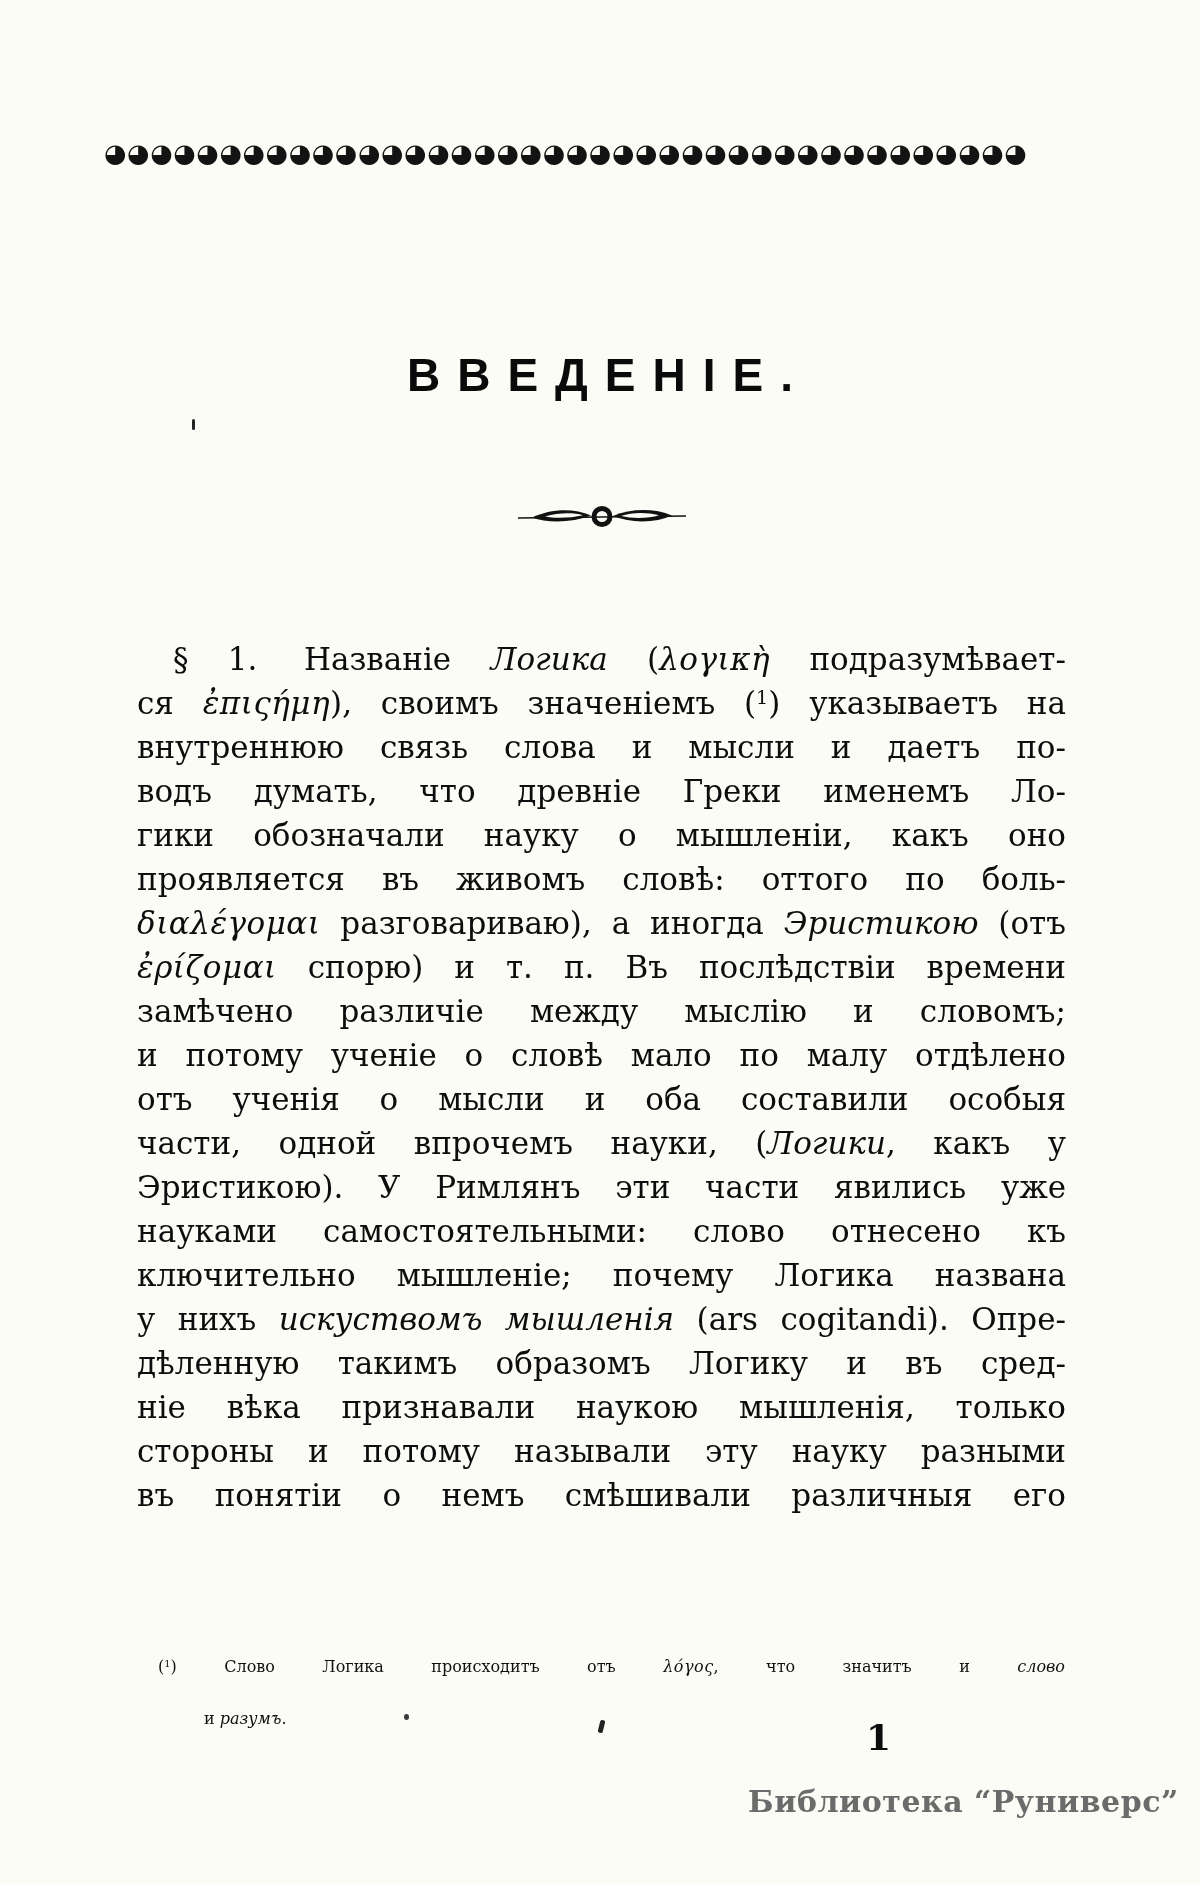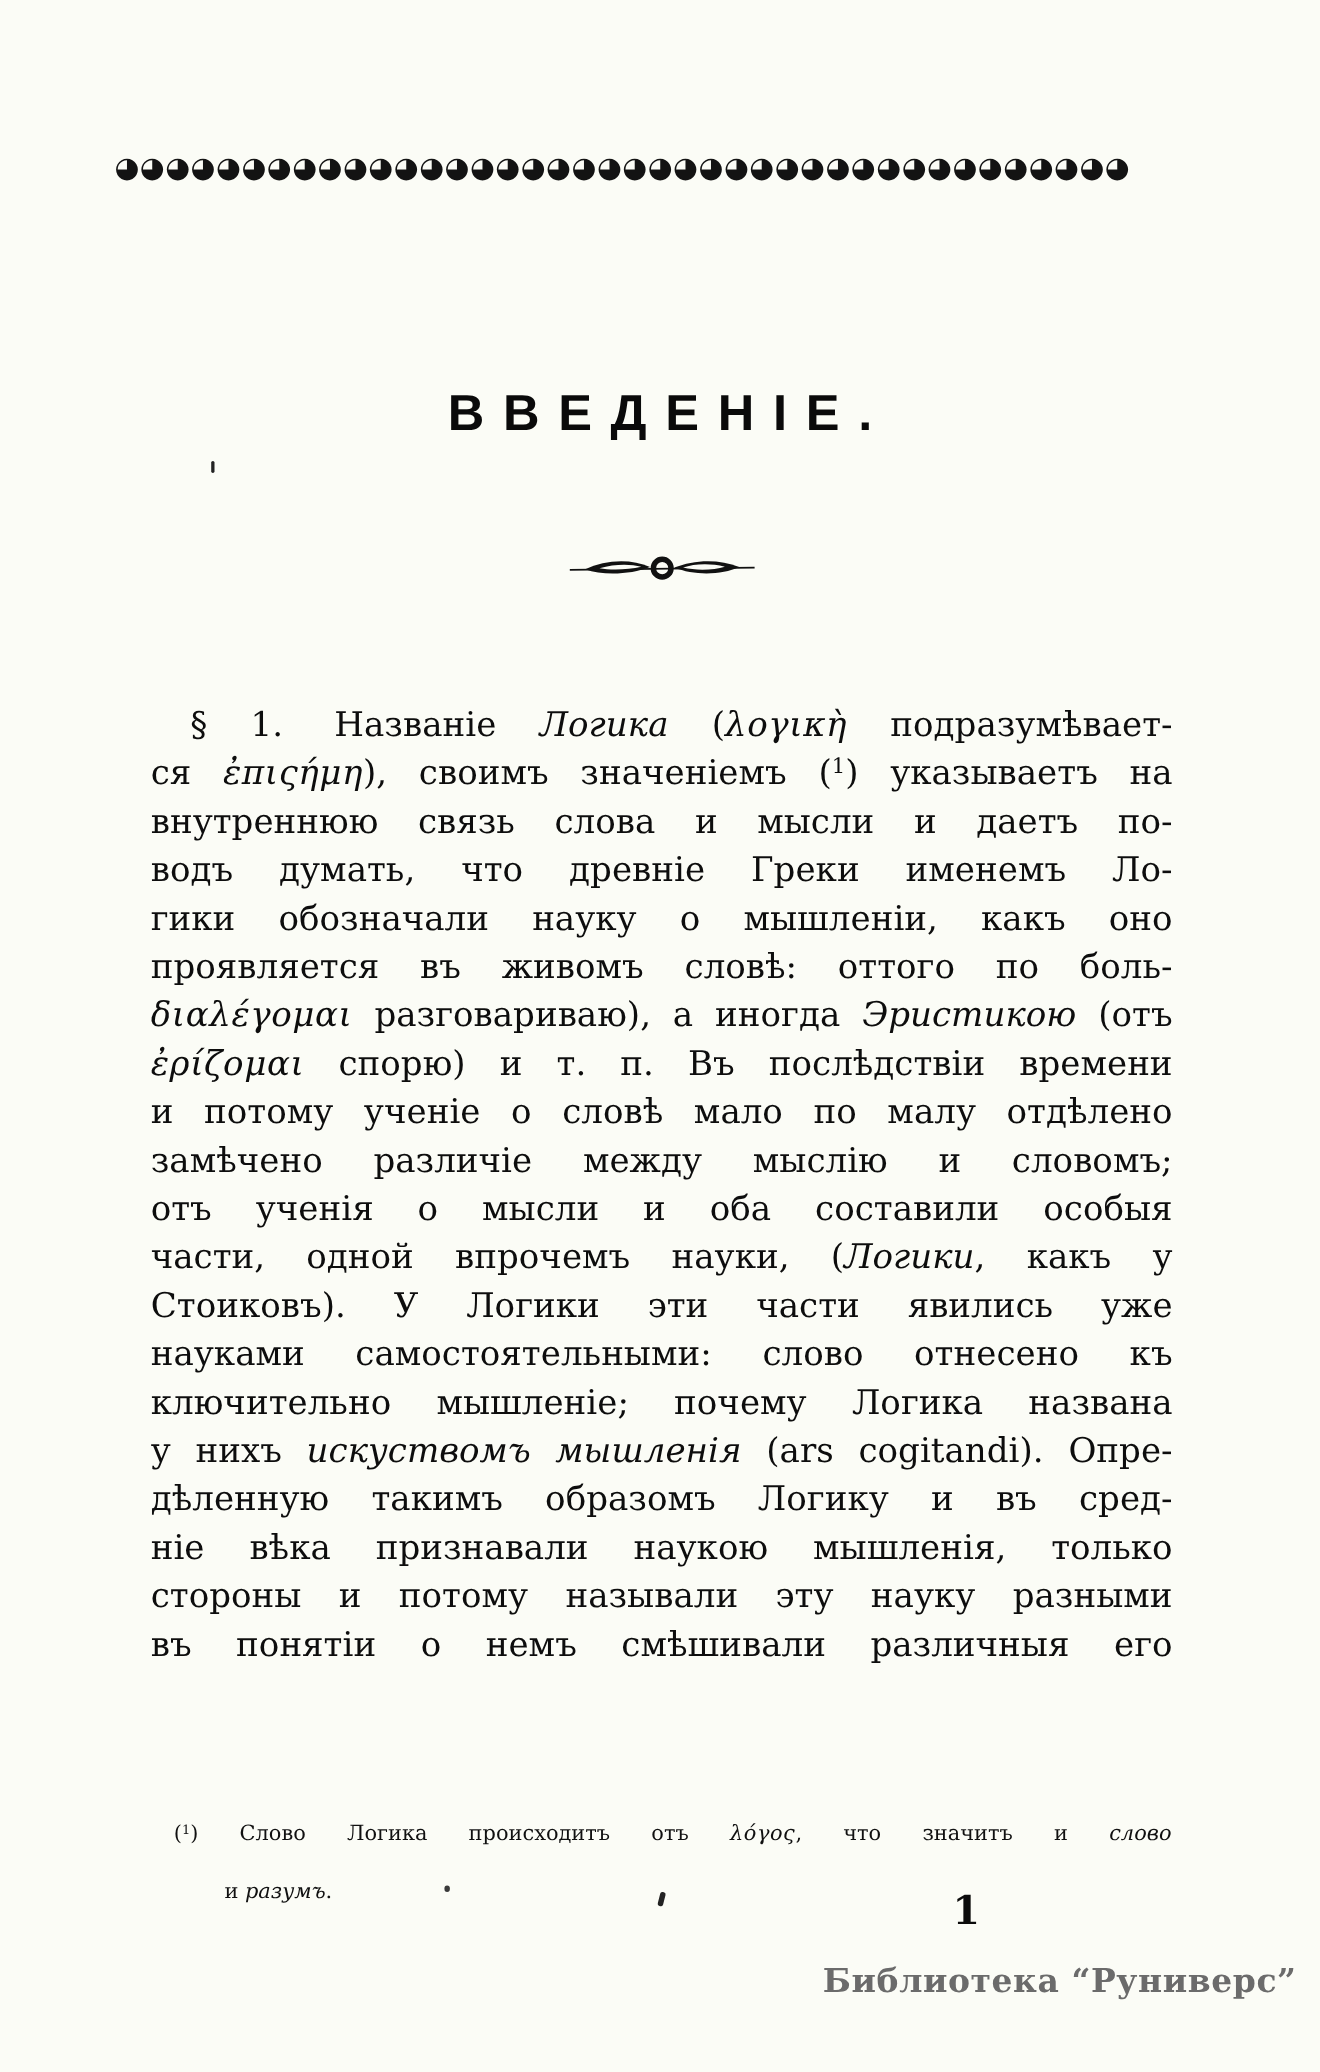--- a/index.html
+++ b/index.html
@@ -59,21 +59,21 @@
     text-align: justify;
     text-align-last: justify;
     overflow: hidden;
   }
   .body-text .line.indent { text-indent: 36px; }
   .footnote {
     position: absolute;
     top: 1641px;
     left: 158px;
     width: 907px;
-    font-size: 19px;
+    font-size: 16px;
     color: #101010;
   }
   .footnote .line {
     height: 52px;
     line-height: 52px;
     text-align: justify;
     text-align-last: justify;
     overflow: hidden;
   }
   .footnote .line.no-justify {
@@ -137,25 +137,25 @@
 
   <div class="body-text" id="body-lines">
       <div class="line indent"><span>§ 1.  Названіе </span><span class="it">Логика</span><span> (</span><span class="gr">λογικὴ</span><span> подразумѣвает-</span></div>
       <div class="line"><span>ся </span><span class="gr">ἐπιςήμη</span><span>), своимъ значеніемъ (</span><span class="sup">1</span><span>) указываетъ на</span></div>
       <div class="line"><span>внутреннюю связь слова и мысли и даетъ по-</span></div>
       <div class="line"><span>водъ думать, что древніе Греки именемъ Ло-</span></div>
       <div class="line"><span>гики обозначали науку о мышленіи, какъ оно</span></div>
       <div class="line"><span>проявляется въ живомъ словѣ: оттого по боль-</span></div>
       <div class="line"><span class="gr">διαλέγομαι</span><span> разговариваю), а иногда </span><span class="it">Эристикою</span><span> (отъ</span></div>
       <div class="line"><span class="gr">ἐρίζομαι</span><span> спорю) и т. п. Въ послѣдствіи времени</span></div>
+      <div class="line"><span>замѣчено различіе между мыслію и словомъ;</span></div>
       <div class="line"><span>и потому ученіе о словѣ мало по малу отдѣлено</span></div>
-      <div class="line"><span>замѣчено различіе между мыслію и словомъ;</span></div>
       <div class="line"><span>отъ ученія о мысли и оба составили особыя</span></div>
       <div class="line"><span>части, одной впрочемъ науки, (</span><span class="it">Логики</span><span>, какъ у</span></div>
-      <div class="line"><span>Стоиковъ). У Логики эти части явились уже</span></div>
+      <div class="line"><span>Эристикою). У Римлянъ эти части явились уже</span></div>
       <div class="line"><span>науками самостоятельными: слово отнесено къ</span></div>
       <div class="line"><span>ключительно мышленіе; почему Логика названа</span></div>
       <div class="line"><span>у нихъ </span><span class="it">искуствомъ мышленія</span><span> (ars cogitandi). Опре-</span></div>
       <div class="line"><span>дѣленную такимъ образомъ Логику и въ сред-</span></div>
       <div class="line"><span>ніе вѣка признавали наукою мышленія, только</span></div>
       <div class="line"><span>стороны и потому называли эту науку разными</span></div>
       <div class="line"><span>въ понятіи о немъ смѣшивали различныя его</span></div>
     </div>
 
   <div class="footnote" id="footnote-lines">

